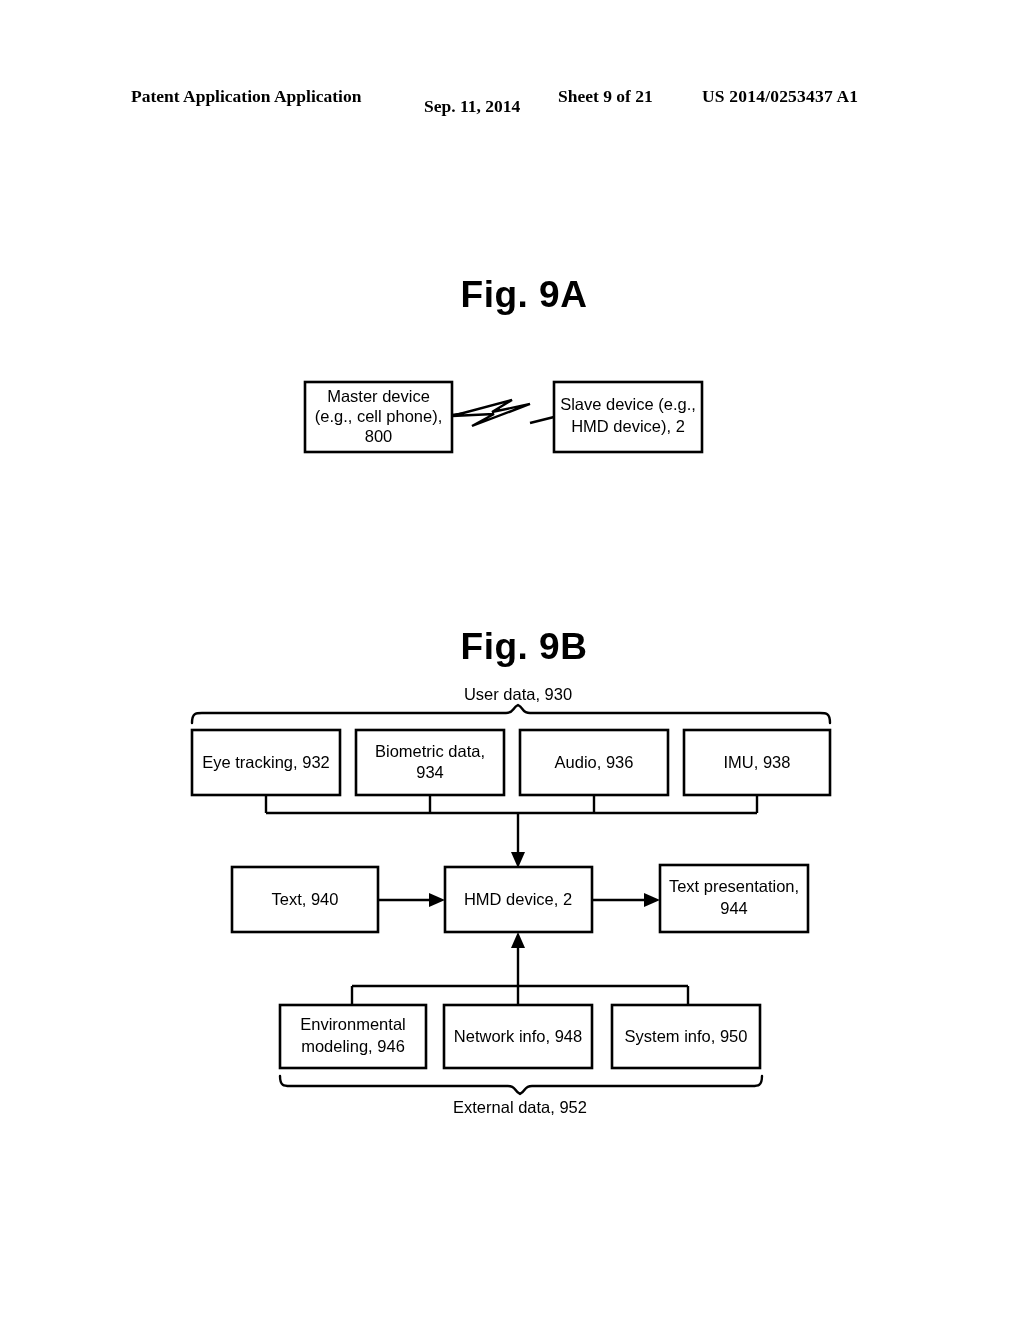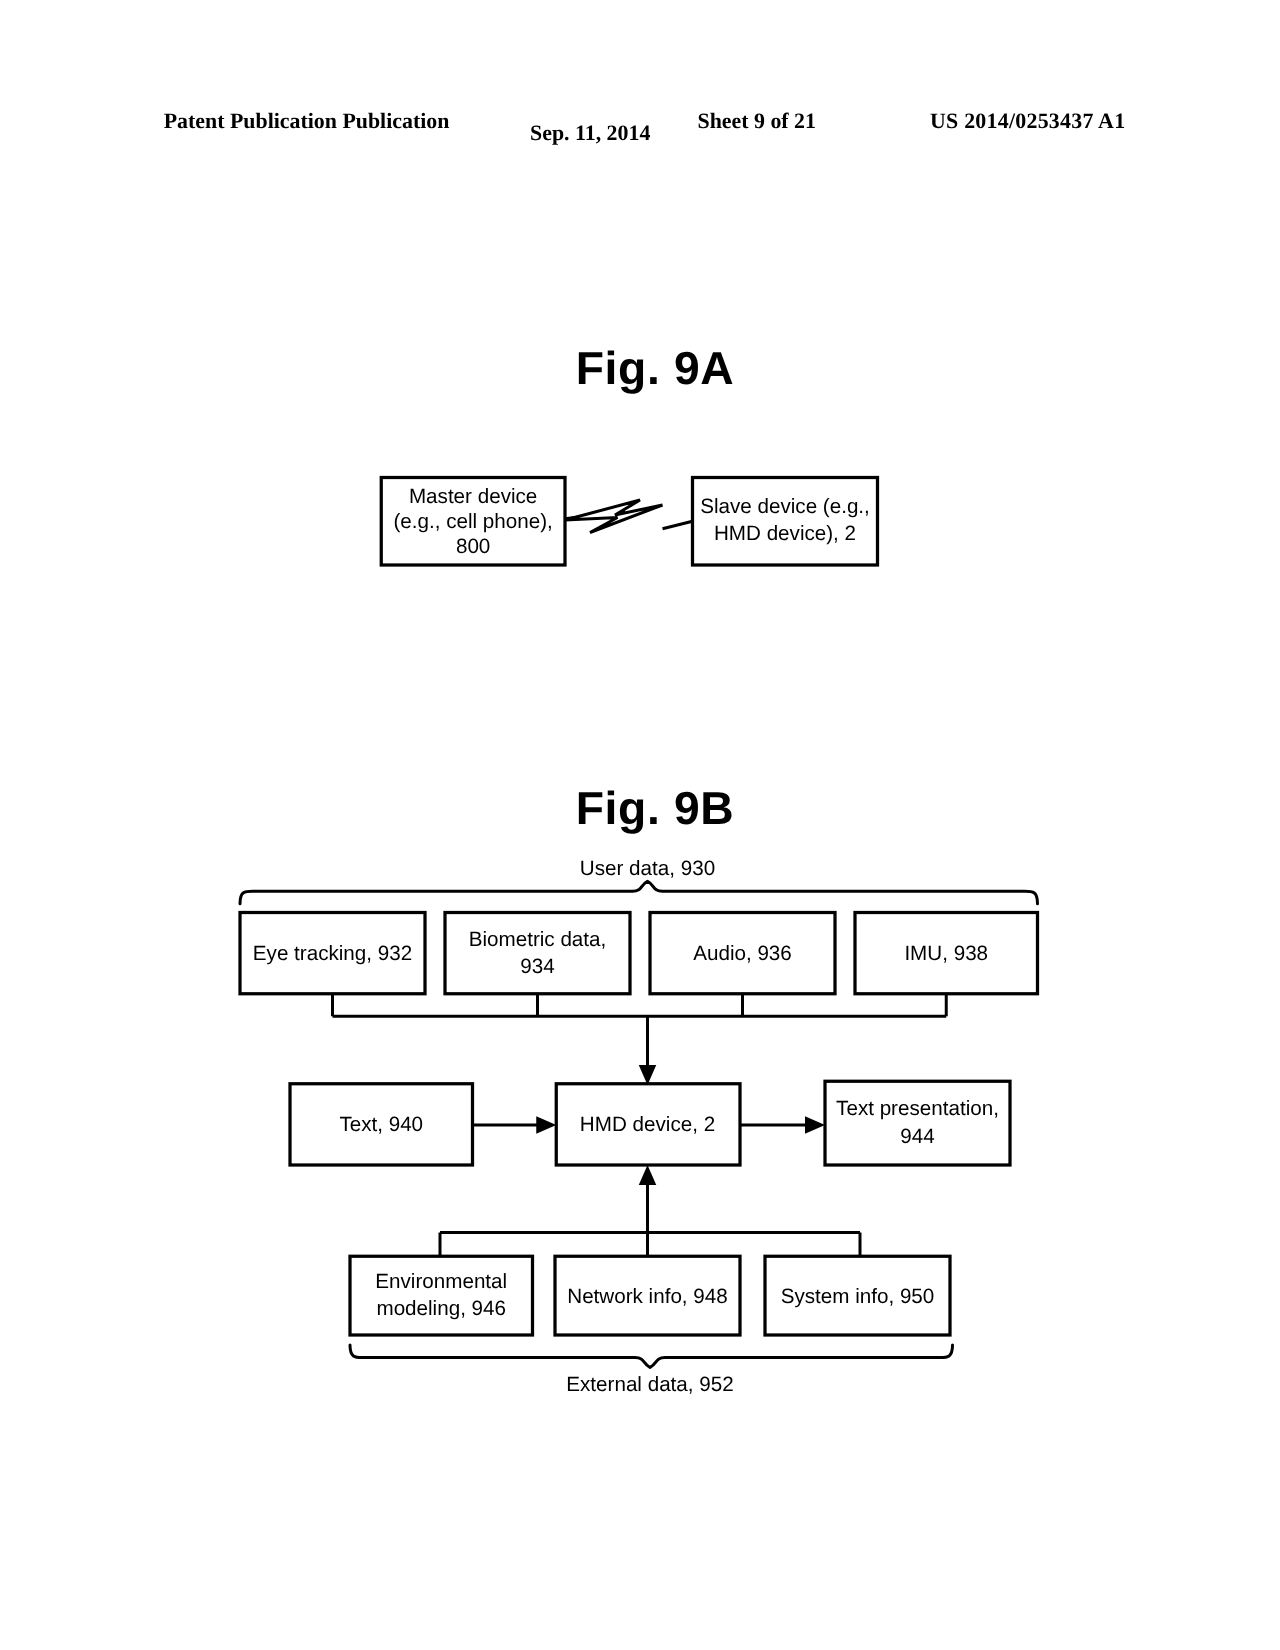--- a/index.html
+++ b/index.html
@@ -24,21 +24,21 @@
     width: 1024px;
     height: 26px;
     font-family: "Liberation Serif", serif;
     font-weight: bold;
     font-size: 17.5px;
     white-space: nowrap;
   }
   #patent-header .h-pub   { position: absolute; left: 131px;  top: 0; }
   #patent-header .h-date  { position: absolute; left: 424px;  top: 0; margin-top: 10px; }
   #patent-header .h-sheet { position: absolute; left: 558px;  top: 0; }
-  #patent-header .h-num   { position: absolute; left: 744px;  top: 0; letter-spacing: 0.2px; }
+  #patent-header .h-num   { position: absolute; left: 702px;  top: 0; letter-spacing: 0.2px; }
 
   
   .fig-title {
     position: absolute;
     font-family: "Liberation Sans", sans-serif;
     font-size: 37px;
     font-weight: 700;
     letter-spacing: 0.5px;
     white-space: nowrap;
     margin-left: 12px;
@@ -83,21 +83,21 @@
     stroke: #000000;
     stroke-width: 2.4;
     stroke-linejoin: miter;
   }
   svg.diagram .label-text { font-size: 16.5px; }
 </style>
 </head>
 <body>
 
 <div id="patent-header">
-  <span class="h-pub">Patent Publication Publication</span>
+  <span class="h-pub">Patent Application Application</span>
   <span class="h-date">Sep. 11, 2014</span>
   <span class="h-sheet">Sheet 9 of 21</span>
   <span class="h-num">US 2014/0253437 A1</span>
 </div>
 
 <div class="fig-title" id="fig-9a-title">Fig. 9A</div>
 
 <svg class="diagram" id="fig-9a-canvas" viewBox="0 0 1024 110">
 
   <g>

